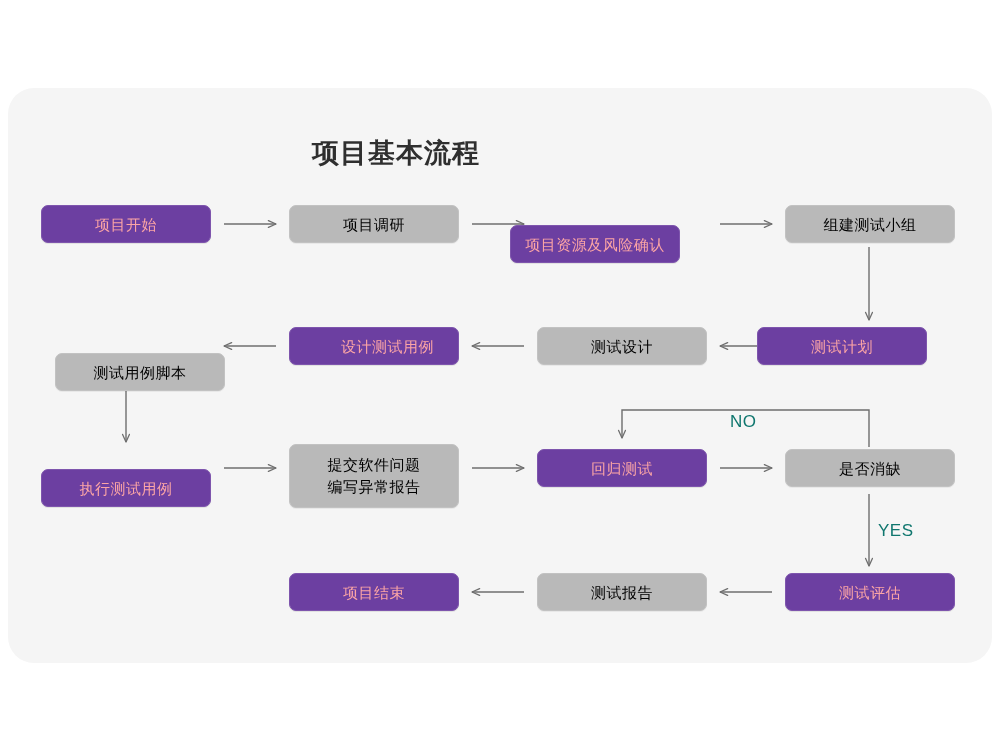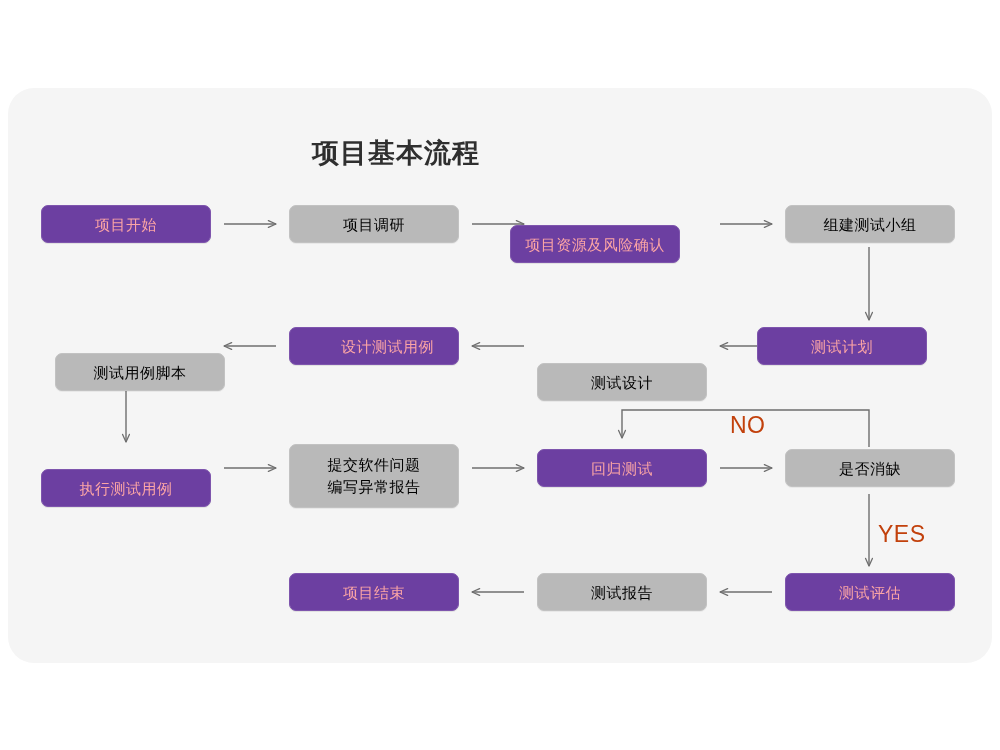--- a/index.html
+++ b/index.html
@@ -85,22 +85,22 @@
     position: absolute;
     left: 0;
     top: 0;
     width: 1000px;
     height: 750px;
     pointer-events: none;
   }
 
   .edge-label {
     position: absolute;
-    font-size: 23px;
-    color: #c2410c;
+    font-size: 17px;
+    color: #0f766e;
     letter-spacing: 0.5px;
   }
 </style>
 </head>
 <body>
 
 <div id="canvas">
 
   <div id="card"></div>
 
@@ -148,21 +148,21 @@
   <div class="edge-label" style="left:730px; top:412px;">NO</div>
   <div class="edge-label" style="left:878px; top:521px;">YES</div>
 
   <div class="node purple" style="left:41px;  top:205px;">项目开始</div>
   <div class="node gray" style="left:289px; top:205px;">项目调研</div>
   <div class="node purple" style="left:510px; top:205px;margin-top:20px;">项目资源及风险确认</div>
   <div class="node gray" style="left:785px; top:205px;">组建测试小组</div>
 
   <div class="node gray" style="left:55px;  top:327px;margin-top:26px;">测试用例脚本</div>
   <div class="node purple" style="left:289px; top:327px;padding-left:27px;">设计测试用例</div>
-  <div class="node gray" style="left:537px; top:327px;margin-top:36px;">测试设计</div>
+  <div class="node gray" style="left:537px; top:327px;">测试设计</div>
   <div class="node purple" style="left:757px; top:327px;">测试计划</div>
 
   <div class="node purple" style="left:41px;  top:457px;margin-top:12px;">执行测试用例</div>
   <div class="node gray tall" style="left:289px; top:444px;">提交软件问题
 编写异常报告</div>
   <div class="node purple" style="left:537px; top:449px;">回归测试</div>
   <div class="node gray" style="left:785px; top:449px;">是否消缺</div>
 
   <div class="node purple" style="left:289px; top:573px;">项目结束</div>
   <div class="node gray" style="left:537px; top:573px;">测试报告</div>

